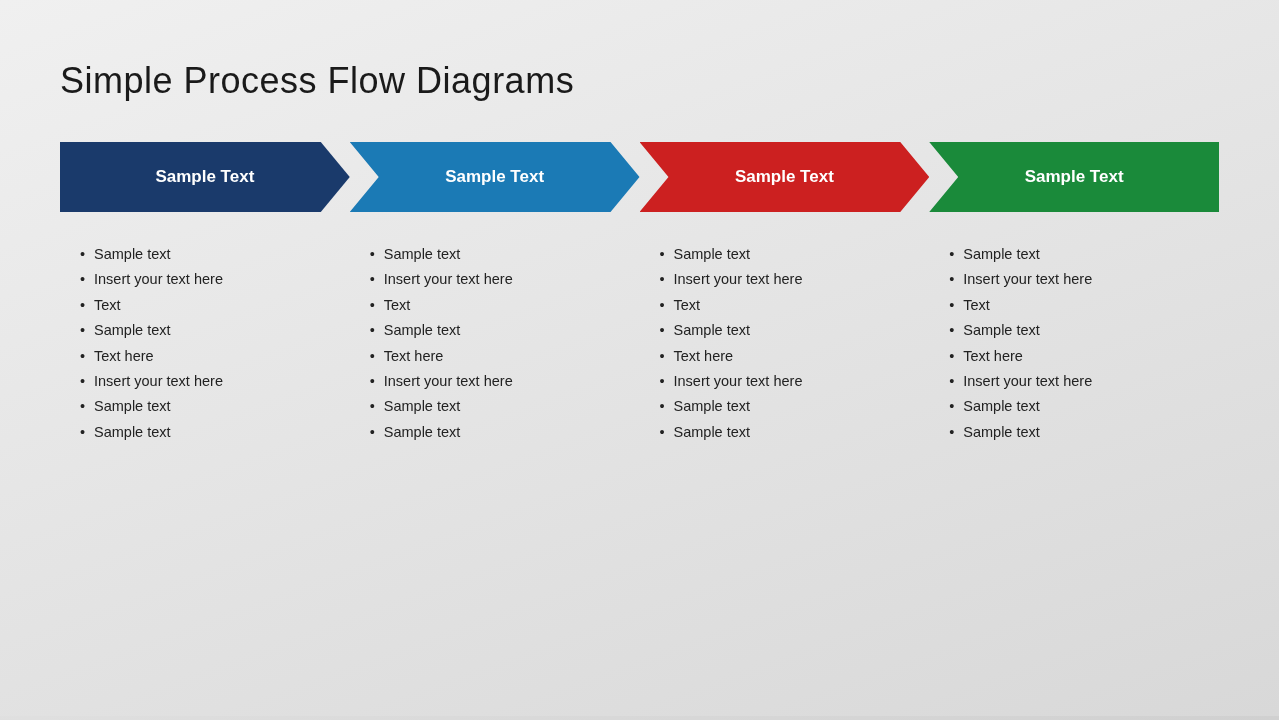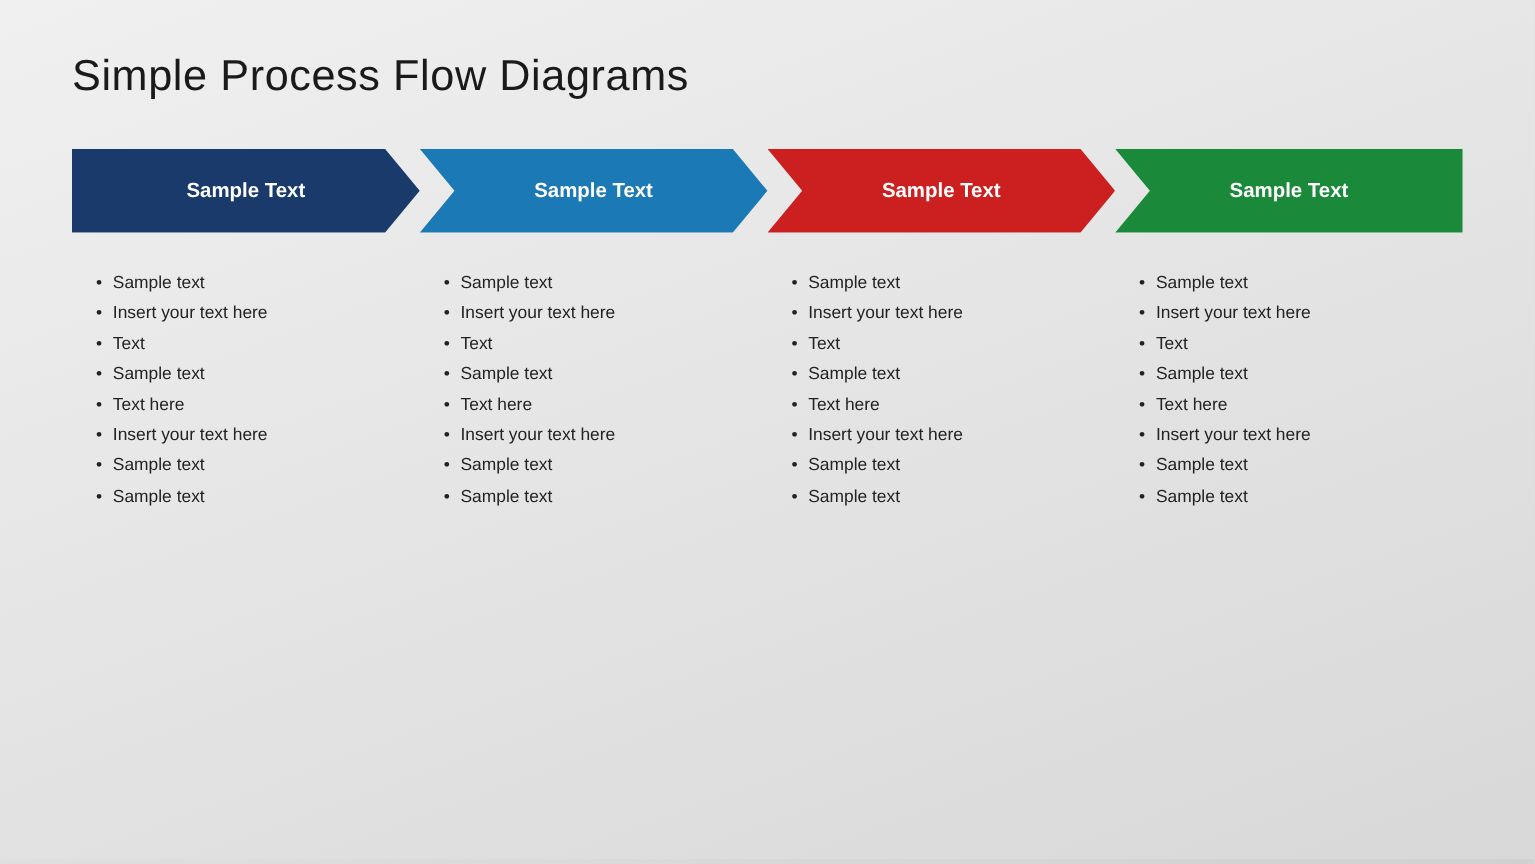--- a/index.html
+++ b/index.html
@@ -9,21 +9,21 @@
       height: 720px;
       background: linear-gradient(135deg, #e8e8e8 0%, #d0d0d0 100%);
       font-family: 'Segoe UI', Arial, sans-serif;
       overflow: hidden;
     }
 
     .slide {
       width: 1279px;
       height: 716px;
       background: linear-gradient(160deg, #f0f0f0 0%, #d8d8d8 100%);
-      padding: 42px 60px;
+      padding: 60px 60px;
       display: flex;
       flex-direction: column;
     }
 
     .title {
       font-size: 36px;
       font-weight: 300;
       color: #1a1a1a;
       margin-bottom: 40px;
       letter-spacing: 0.5px;

